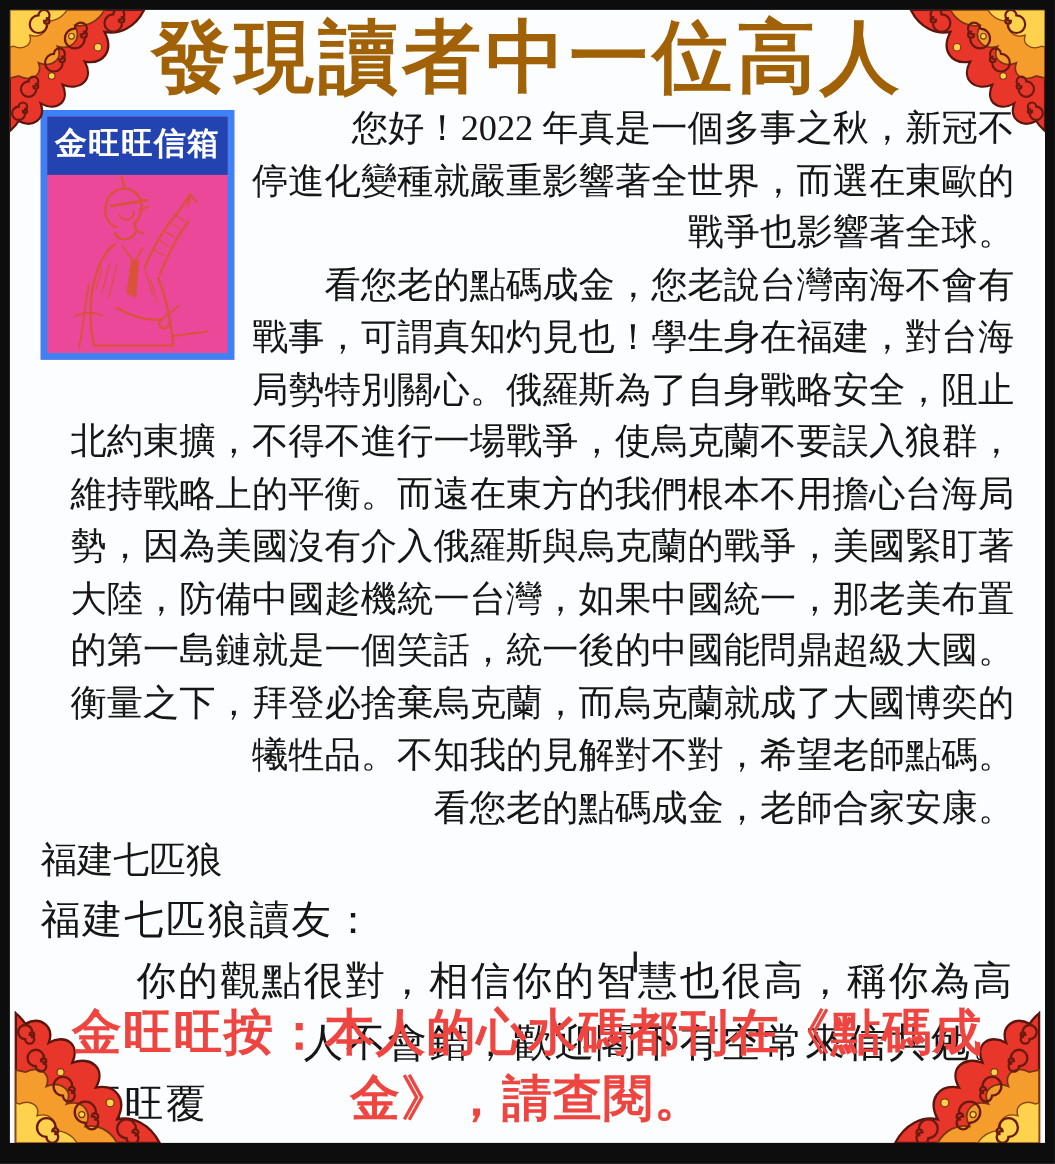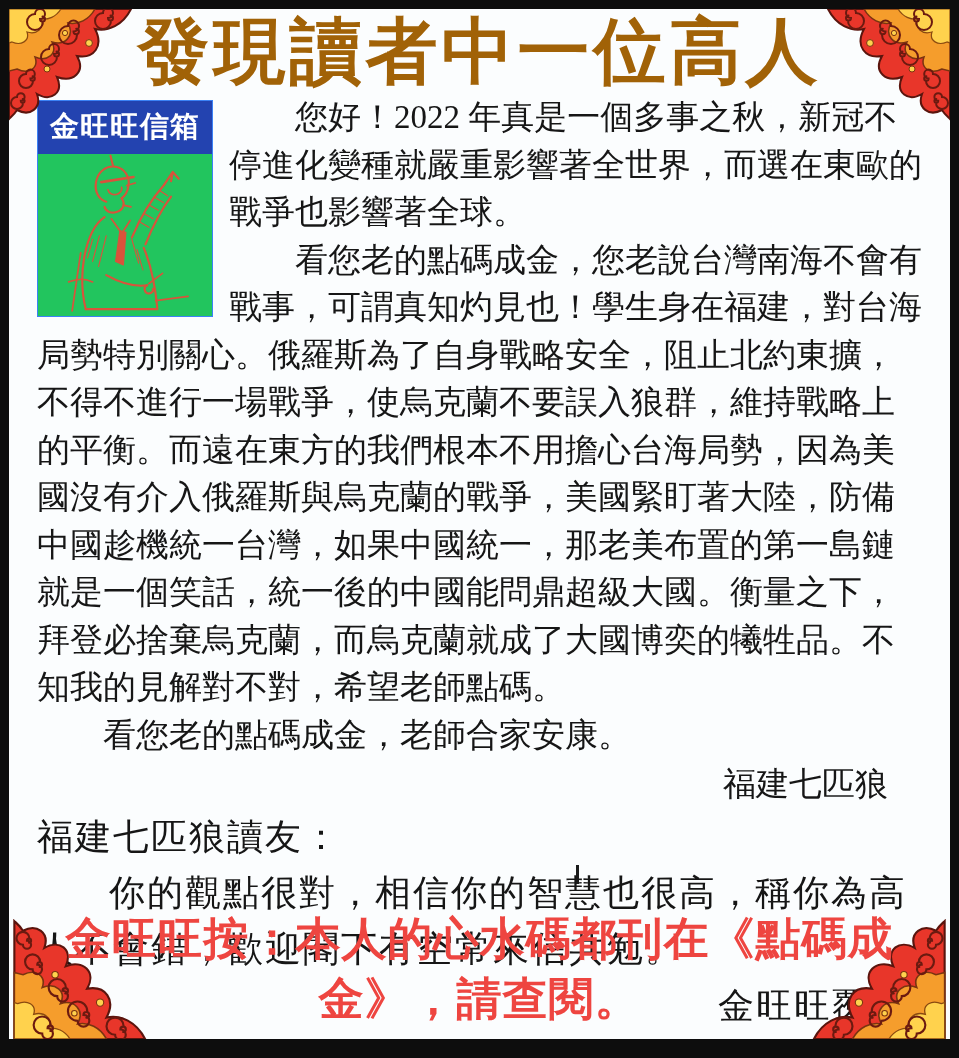--- a/index.html
+++ b/index.html
@@ -38,40 +38,40 @@
     position:relative;
     padding:0 28px;
     font-size:33px;
     line-height:1.44;
     color:#161616;
   }
 
   .mailbox {
     float:left;
     width:176px;
-    border:1px solid #3b82f6;
-    background:#22c55e;
+    border:6px solid #3b82f6;
+    background:#ec4899;
     margin:6px 16px 6px 0;
     box-sizing:border-box;
   }
   .mailbox-header {
     background:#2343b0;
     color:#ffffff;
     font-family:"Liberation Sans", sans-serif;
     font-weight:bold;
     font-size:29px;
     text-align:center;
     padding:5px 2px 6px 2px;
     letter-spacing:1px;
   }
   .mailbox-art { display:block; width:100%; height:162px; }
 
   p.salutation { margin:0; text-indent:0; }
-  p.para { margin:0; text-indent:2em; }
-  p.sign-right { margin:2px 34px 0 0; text-align:right; text-indent:0; }
+  p.para { margin:0; text-indent:2em;text-align:right; }
+  p.sign-right { margin:2px 34px 0 0; text-indent:0;font-family:Liberation Mono, monospace; }
 
   .reply { font-family:"DejaVu Serif", serif; font-size:36px; line-height:1.55; letter-spacing:2px; }
   .reply p.sign-right { margin-right:52px; }
 
   .footer-note {
     position:absolute;
     left:0; right:0; bottom:10px;
     text-align:center;
     color:#ee4540;
     font-weight:bold;

